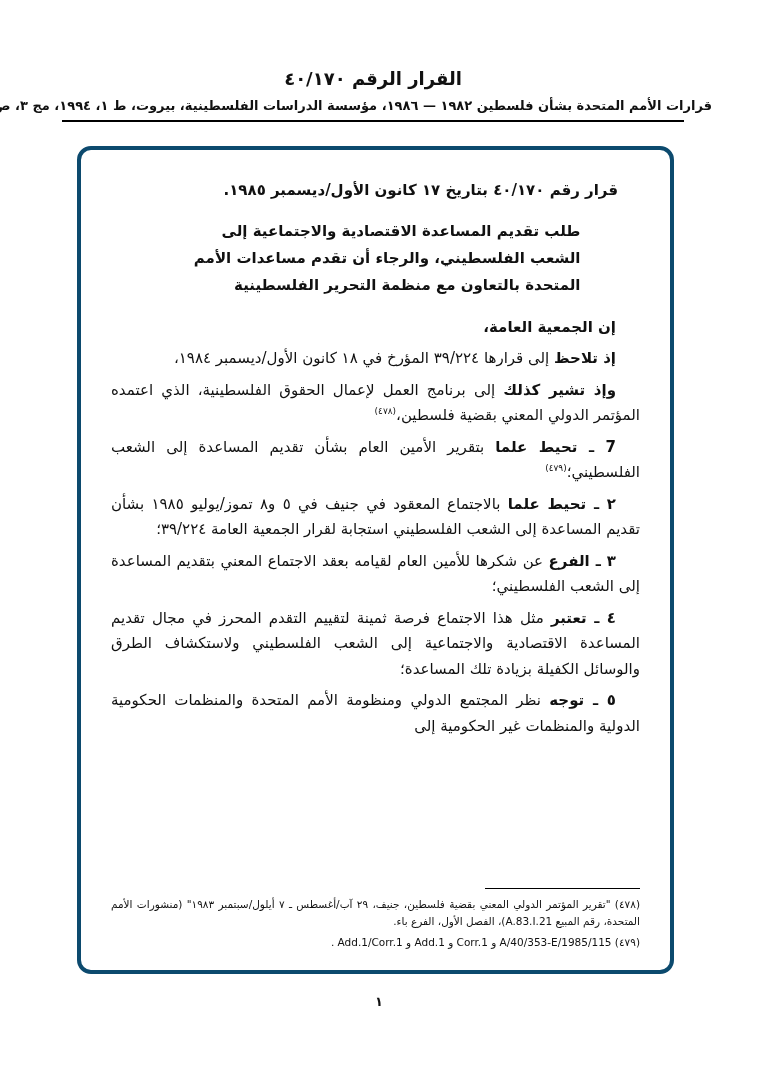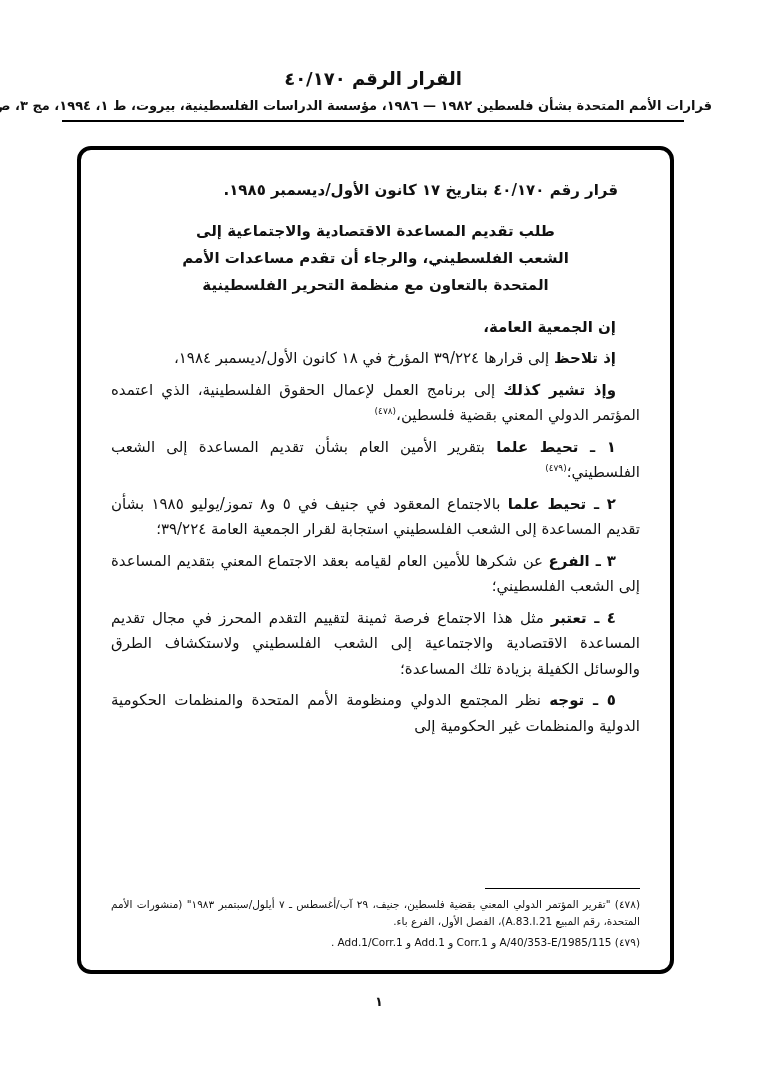--- a/index.html
+++ b/index.html
@@ -31,40 +31,39 @@
   .header-rule {
     border: none;
     border-top: 2px solid #000;
     margin: 6px 62px 0;
     height: 0;
   }
   .green-box {
     position: absolute;
     top: 146px; left: 77px;
     width: 597px; height: 828px;
-    border: 4px solid #000000;
+    border: 4px solid #0c4a6e;
     border-radius: 14px;
     background: #ffffff;
     padding: 28px 30px 16px;
     direction: rtl;
     overflow: hidden;
     display: flex;
     flex-direction: column;
   }
   .res-heading {
     font-size: 15px;
     font-weight: bold;
     text-indent: 22px;
     margin-bottom: 14px;
     line-height: 1.7;
   }
   .res-subject {
     font-size: 15px;
     font-weight: bold;
-    text-align: center;
     max-width: 410px;
     margin: 0 auto 16px;
     line-height: 1.8;
   }
   .para {
     font-size: 15px;
     line-height: 1.7;
     text-align: justify;
     text-indent: 24px;
     margin-bottom: 6px;
@@ -115,21 +114,21 @@
     <p class="res-subject">طلب تقديم المساعدة الاقتصادية والاجتماعية إلى الشعب الفلسطيني، والرجاء أن تقدم مساعدات الأمم المتحدة بالتعاون مع منظمة التحرير الفلسطينية</p>
 
     <p class="para"><span class="lead">إن الجمعية العامة،</span><span></span></p>
 
     <p class="para"><span class="lead">إذ تلاحظ</span><span> إلى قرارها ٣٩/٢٢٤ المؤرخ في ١٨ كانون الأول/ديسمبر ١٩٨٤،</span></p>
 
 
     <p class="para"><span class="lead">وإذ تشير كذلك</span><span> إلى برنامج العمل لإعمال الحقوق الفلسطينية، الذي اعتمده المؤتمر الدولي المعني بقضية فلسطين،</span><sup class="fn">(٤٧٨)</sup></p>
 
 
-    <p class="para"><span class="num">١ ـ </span><span class="lead">تحيط علما</span><span> بتقرير الأمين العام بشأن تقديم المساعدة إلى الشعب الفلسطيني؛</span><sup class="fn">(٤٧٩)</sup></p>
+    <p class="para"><span class="num">7 ـ </span><span class="lead">تحيط علما</span><span> بتقرير الأمين العام بشأن تقديم المساعدة إلى الشعب الفلسطيني؛</span><sup class="fn">(٤٧٩)</sup></p>
 
     <p class="para"><span class="num">٢ ـ </span><span class="lead">تحيط علما</span><span> بالاجتماع المعقود في جنيف في ٥ و٨ تموز/يوليو ١٩٨٥ بشأن تقديم المساعدة إلى الشعب الفلسطيني استجابة لقرار الجمعية العامة ٣٩/٢٢٤؛</span></p>
 
     <p class="para"><span class="num">٣ ـ </span><span class="lead">الفرع</span><span> عن شكرها للأمين العام لقيامه بعقد الاجتماع المعني بتقديم المساعدة إلى الشعب الفلسطيني؛</span></p>
 
     <p class="para"><span class="num">٤ ـ </span><span class="lead">تعتبر</span><span> مثل هذا الاجتماع فرصة ثمينة لتقييم التقدم المحرز في مجال تقديم المساعدة الاقتصادية والاجتماعية إلى الشعب الفلسطيني ولاستكشاف الطرق والوسائل الكفيلة بزيادة تلك المساعدة؛</span></p>
 
     <p class="para"><span class="num">٥ ـ </span><span class="lead">توجه</span><span> نظر المجتمع الدولي ومنظومة الأمم المتحدة والمنظمات الحكومية الدولية والمنظمات غير الحكومية إلى</span></p>
 
   </div>

